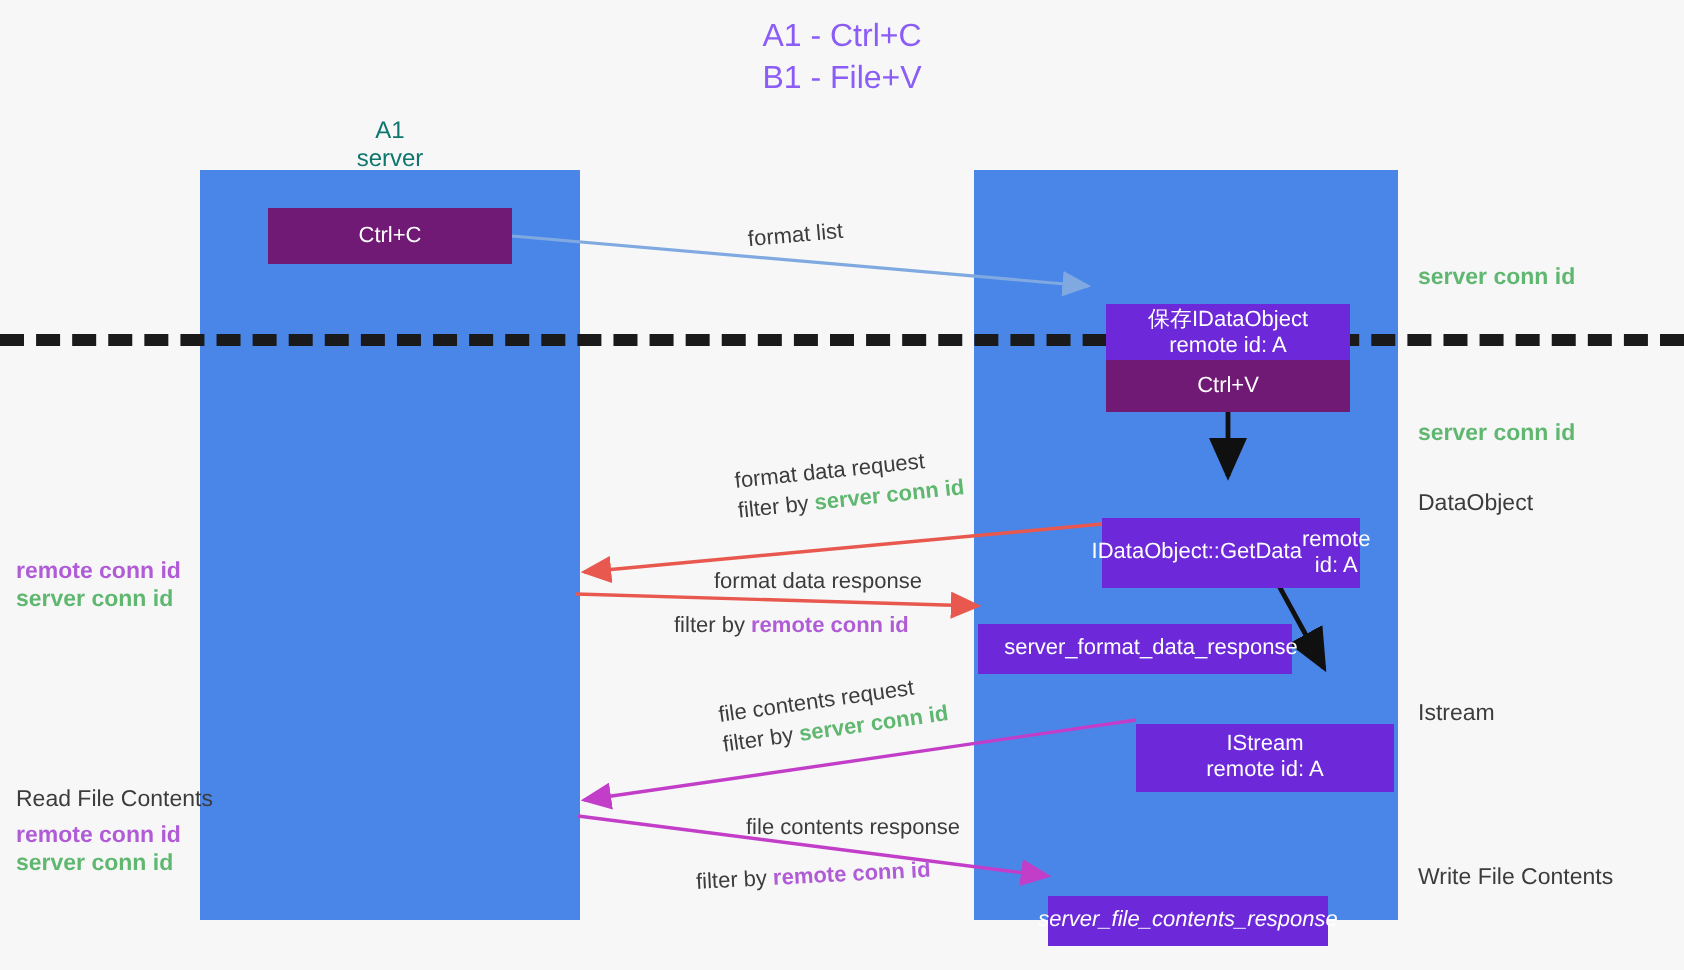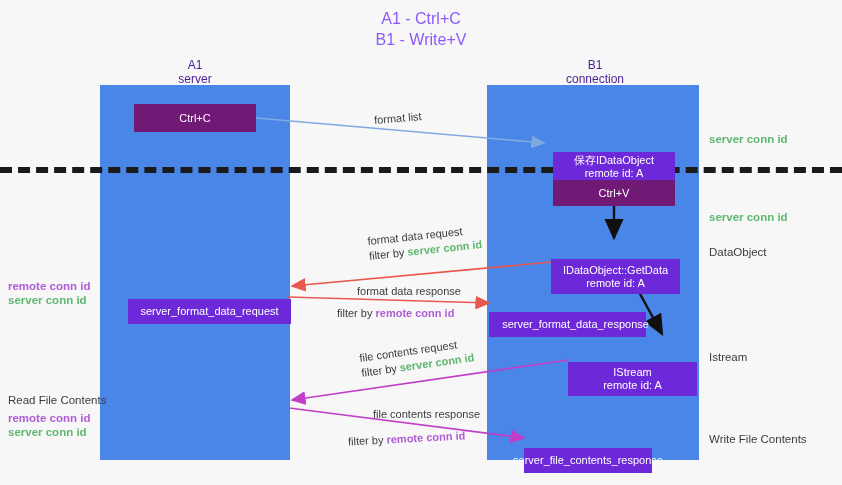--- a/index.html
+++ b/index.html
@@ -14,21 +14,21 @@
   .abs{position:absolute;}
 
   
   .title{
     left:0;top:8px;width:842px;text-align:center;
     font-size:16px;color:#8b5cf6;line-height:21px;
   }
 
   
   .lane-head{
-    text-align:center;font-size:12px;color:#4c1d95;line-height:14px;
+    text-align:center;font-size:12px;color:#0f766e;line-height:14px;
   }
   .lane-head .ln2{display:block;}
 
   
   .lane{background:#4a86e8;}
 
   
   .box{
     box-sizing:border-box;
     display:flex;align-items:center;justify-content:center;
@@ -59,30 +59,26 @@
 
   svg.overlay{position:absolute;left:0;top:0;width:842px;height:485px;pointer-events:none;}
 </style>
 </head>
 <body>
 
 <div class="stage">
 
   <div class="abs title">
     <div>A1 - Ctrl+C</div>
-    <div>B1 - Write+V</div>
+    <div>B1 - File+V</div>
   </div>
 
   <div class="abs lane-head" style="left:100px;top:58px;width:190px;">
     <span>A1</span>
     <span class="ln2">server</span>
-  </div>
-  <div class="abs lane-head" style="left:490px;top:58px;width:210px;">
-    <span>B1</span>
-    <span class="ln2">connection</span>
   </div>
 
   <div class="abs lane" style="left:100px;top:85px;width:190px;height:375px;"></div>
   <div class="abs lane" style="left:487px;top:85px;width:212px;height:375px;"></div>
 
   <svg class="overlay">
     <defs>
       <marker id="ah-blue" markerWidth="9" markerHeight="8" refX="8" refY="4" orient="auto">
         <path d="M0,0 L9,4 L0,8 z" fill="#7fa9e0"></path>
       </marker>
@@ -120,40 +116,37 @@
 
   <div class="abs box box-orange" style="left:553px;top:130px;width:122px;height:29px;flex-direction:column;">
     <span>保存IDataObject</span>
     <span>remote id: A</span>
   </div>
 
   <div class="abs box box-green" style="left:553px;top:180px;width:122px;height:26px;">
     <span>Ctrl+V</span>
   </div>
 
-  <div class="abs box box-orange" style="left:551px;top:237px;width:129px;height:35px;flex-direction:column;">
+  <div class="abs box box-orange" style="left:551px;top:237px;width:129px;height:35px;flex-direction:row;">
     <span>IDataObject::GetData</span>
     <span>remote id: A</span>
   </div>
 
   <div class="abs box box-orange" style="left:568px;top:340px;width:129px;height:34px;flex-direction:column;">
     <span>IStream</span>
     <span>remote id: A</span>
   </div>
 
-  <div class="abs box box-orange" style="left:128px;top:277px;width:163px;height:25px;">
-    <span>server_format_data_request</span>
-  </div>
 
   <div class="abs box box-orange" style="left:489px;top:290px;width:157px;height:25px;padding-left:16px;">
     <span>server_format_data_response</span>
   </div>
 
 
-  <div class="abs box box-orange" style="left:524px;top:426px;width:128px;height:25px;">
+  <div class="abs box box-orange" style="left:524px;top:426px;width:140px;height:25px;font-style:italic;">
     <span>server_file_contents_response</span>
   </div>
 
   <div class="abs edge-label" style="left:374px;top:111px;transform:rotate(-5deg);">
     <span>format list</span>
   </div>
 
   <div class="abs edge-label" style="left:368px;top:228px;transform:rotate(-6deg);">
     <div>format data request</div>
     <div><span>filter by </span><b class="conn-server">server conn id</b></div>

